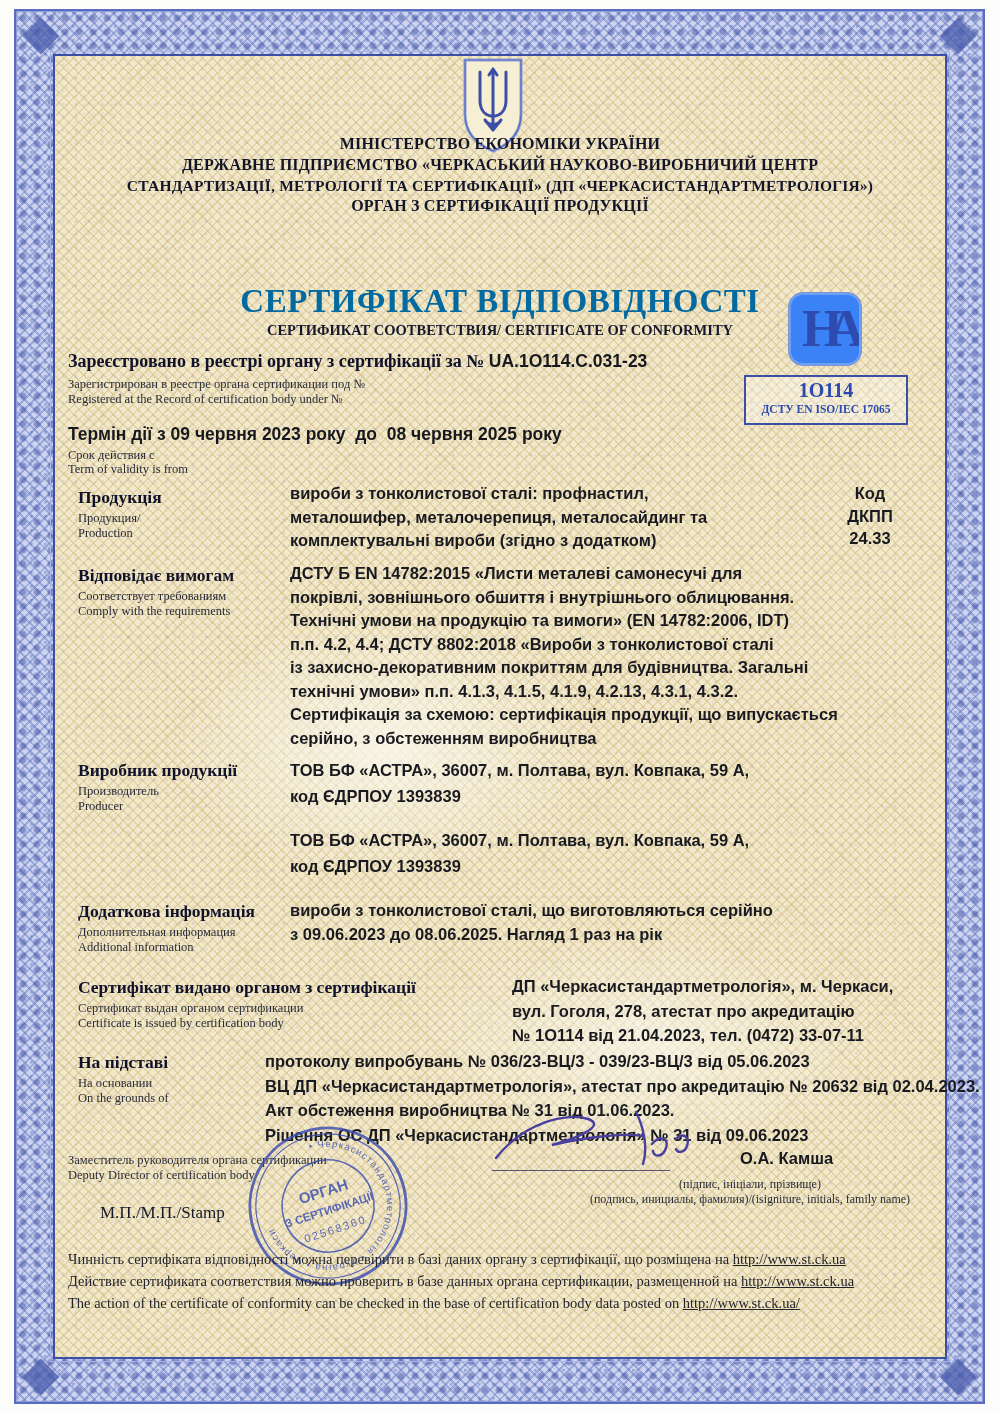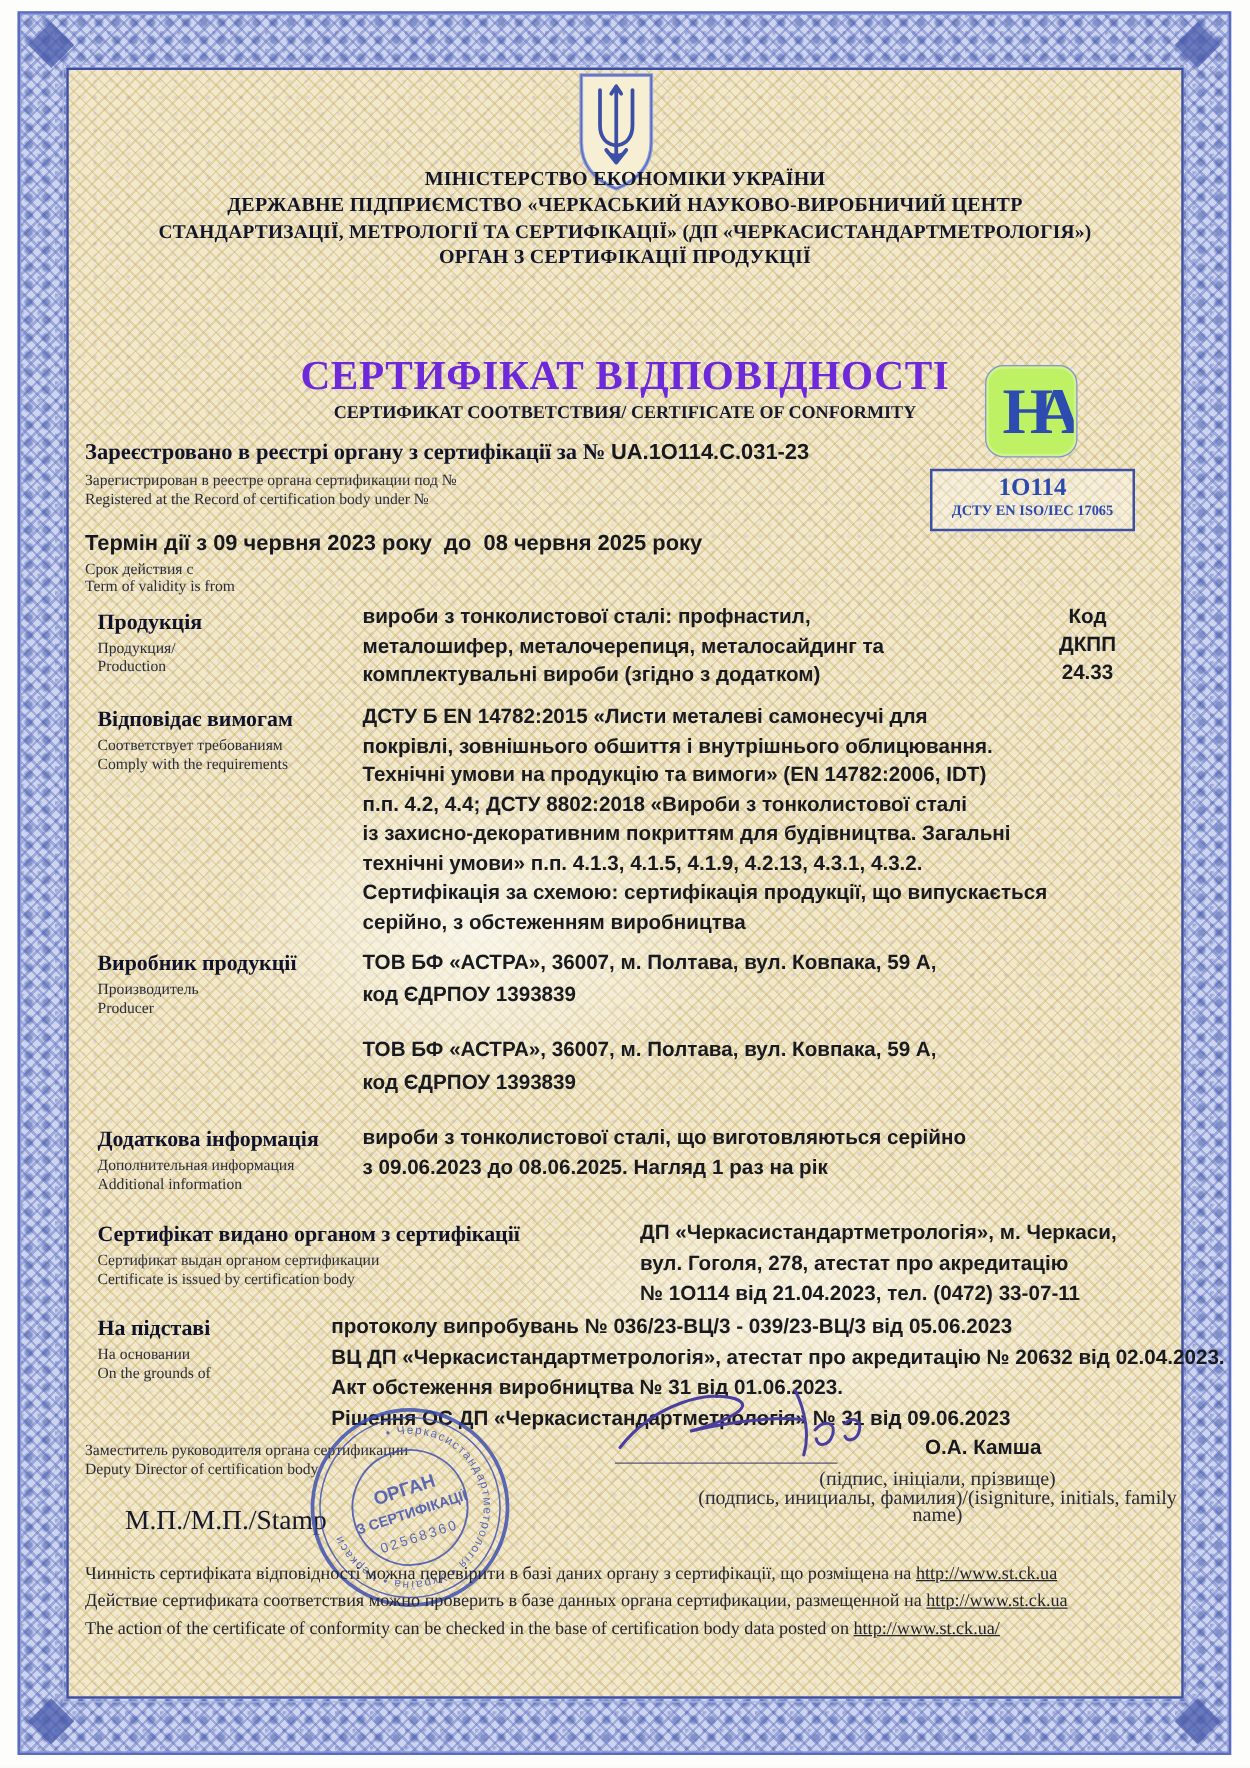--- a/index.html
+++ b/index.html
@@ -28,38 +28,38 @@
     border:2px solid #3d4fa5; outline:1px solid #aab4e2; outline-offset:2px;}
   .wm{position:absolute;border-radius:50%;pointer-events:none;}
   .wm1{left:120px;top:560px;width:420px;height:260px;background:radial-gradient(ellipse at center, rgba(250,248,238,.85) 0%, rgba(250,248,238,0) 70%);}
   .wm2{left:360px;top:880px;width:460px;height:220px;background:radial-gradient(ellipse at center, rgba(250,248,238,.7) 0%, rgba(250,248,238,0) 70%);}
   .content{position:absolute;inset:0;}
   .abs{position:absolute;}
   .ctr{left:0;right:0;text-align:center;}
   .hdr{font-weight:bold;letter-spacing:.2px;color:#121528;}
   .hdr1{font-size:16px;}
   .hdr2{font-size:15.5px;}
-  .title{font-size:33px;font-weight:bold;letter-spacing:.5px;color:#6d28d9;}
+  .title{font-size:33px;font-weight:bold;letter-spacing:.5px;color:#0369a1;}
   .subtitle{font-size:14.5px;font-weight:bold;color:#15182c;}
   .lblUK{font-size:17.5px;font-weight:bold;color:#10122a;line-height:20px;}
   .lblSub{font-size:12.5px;line-height:15px;color:#2a2c38;}
   .val{font-family:"Liberation Sans",sans-serif;font-weight:bold;font-size:16.5px;color:#191a1f;line-height:23.5px;white-space:nowrap;}
   .regMain{font-size:18px;font-weight:bold;white-space:nowrap;color:#10122a;}
   .regNum{font-family:"Liberation Sans",sans-serif;font-size:17.5px;font-weight:bold;color:#17181d;text-align:right;}
   .sansB{font-family:"Liberation Sans",sans-serif;font-weight:bold;}
-  .badge{left:788px;top:292px;width:72px;height:72px;border-radius:15px;background:#bef264;
+  .badge{left:788px;top:292px;width:72px;height:72px;border-radius:15px;background:#3b82f6;
          border:1px solid #8894cf;box-shadow:inset 0 0 0 2px rgba(255,255,255,.25);}
   .badgeBox{left:744px;top:375px;width:160px;height:46px;border:2px solid #3d4fa5;background:rgba(255,255,255,.30);
             color:#2b49ae;text-align:center;}
   .badgeCode{font-size:20px;font-weight:bold;line-height:24px;margin-top:1px;}
   .badgeStd{font-size:11.5px;font-weight:bold;line-height:15px;}
   .footerLine{font-size:14.5px;line-height:22px;white-space:nowrap;color:#23242c;}
   .url{text-decoration:underline;}
   .sigUnderline{border-bottom:1.5px solid #5a5470;}
-  .capt{font-size:16px;line-height:14.5px;color:#2a2c38;text-align:center;}
+  .capt{font-size:12px;line-height:14.5px;color:#2a2c38;text-align:center;}
   .stampWrap{left:246px;top:1124px;width:164px;height:164px;opacity:.82;transform:rotate(-18deg);}
 </style>
 </head>
 <body>
 
 <div class="page">
 
   <div class="frame">
     <div class="corner" style="left:12px;top:12px;"></div>
     <div class="corner" style="right:12px;top:12px;"></div>
@@ -185,21 +185,21 @@
       <div>протоколу випробувань № 036/23-ВЦ/3 - 039/23-ВЦ/3 від 05.06.2023</div>
       <div>ВЦ ДП «Черкасистандартметрологія», атестат про акредитацію № 20632 від 02.04.2023.</div>
       <div>Акт обстеження виробництва № 31 від 01.06.2023.</div>
       <div>Рішення ОС ДП «Черкасистандартметрологія» № 31 від 09.06.2023</div>
     </div>
 
     <div class="abs" style="left:68px;top:1149px;">
       <div class="lblSub" style="margin-top:4px;">Заместитель руководителя органа сертификации</div>
       <div class="lblSub">Deputy Director of certification body</div>
     </div>
-    <div class="abs" style="left:100px;top:1203px;font-size:22px;">М.П./М.П./Stamp</div>
+    <div class="abs" style="left:100px;top:1203px;font-size:17px;">М.П./М.П./Stamp</div>
 
     <svg class="abs" style="left:490px;top:1106px;" width="210" height="66" viewBox="0 0 210 66">
       <path d="M6,52 C34,16 78,6 98,13 C118,20 84,33 62,39 C100,30 138,27 152,30 M146,6 C154,22 158,42 153,58 M162,38 C170,29 179,32 176,42 C173,51 164,52 163,45 M186,33 c7,-7 14,-2 11,7 c-2,6 -9,8 -11,3" fill="none" stroke="#4a3f9f" stroke-width="2.4" stroke-linecap="round"></path>
     </svg>
     <div class="abs sigUnderline" style="left:492px;top:1170px;width:178px;"></div>
     <div class="abs sansB" style="left:740px;top:1149px;font-size:16.5px;color:#17181d;">О.А. Камша</div>
     <div class="abs capt" style="left:540px;top:1177px;width:420px;">
       <div>(підпис, ініціали, прізвище)</div>
       <div>(подпись, инициалы, фамилия)/(isigniture, initials, family name)</div>
     </div>

